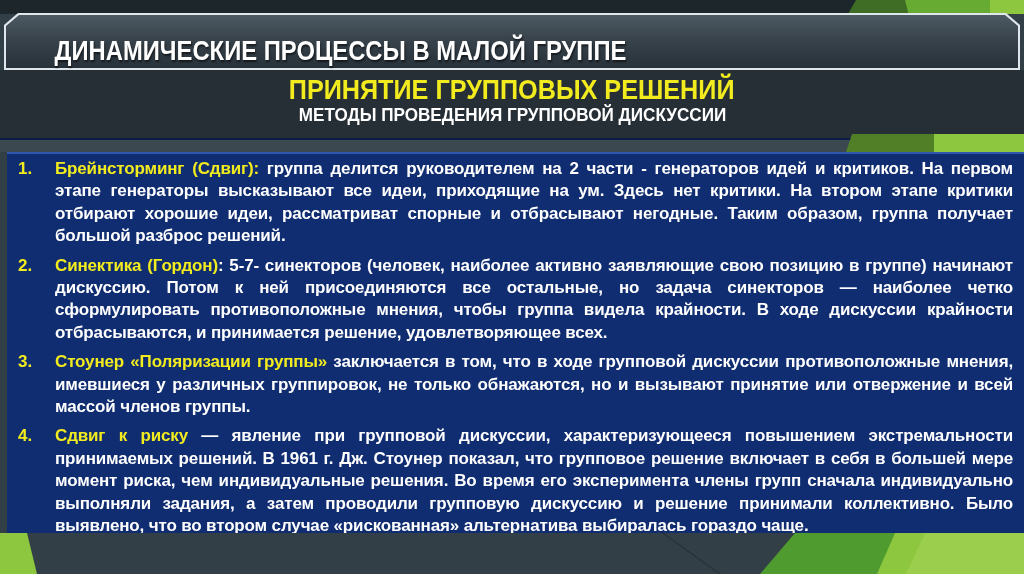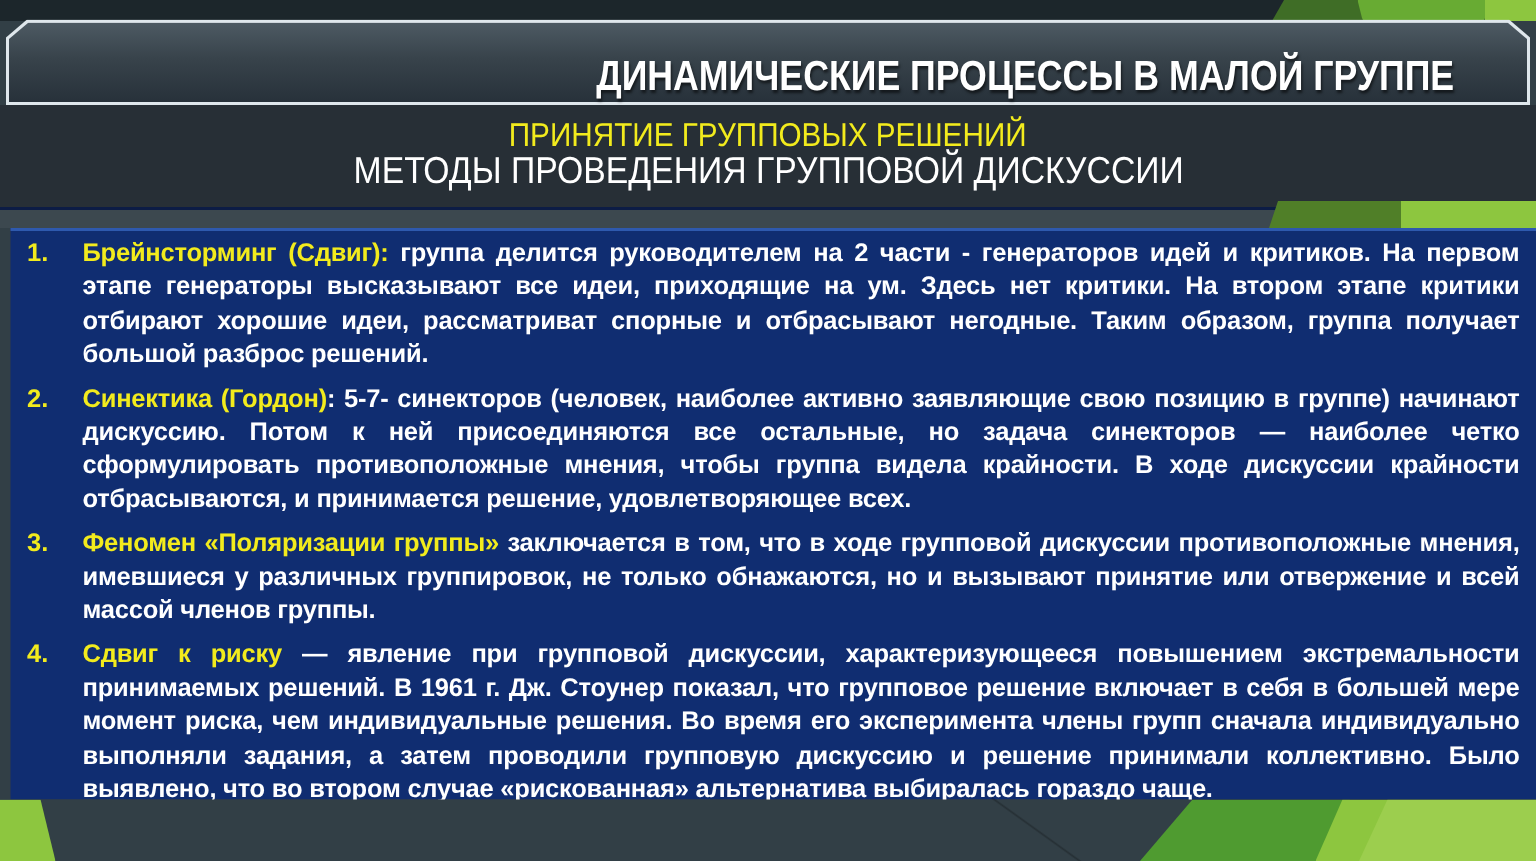--- a/index.html
+++ b/index.html
@@ -10,28 +10,28 @@
   .gtop1{position:absolute;top:0;height:14px;left:848px;width:60px;background:var(--green-dark);
          clip-path:polygon(8px 0,100% 0,100% 100%,0 100%);}
   .gtop2{position:absolute;top:0;height:14px;left:905px;width:88px;background:var(--green-medium);
          clip-path:polygon(0 0,100% 0,96% 100%,4% 100%);}
   .gtop3{position:absolute;top:0;height:14px;left:990px;width:34px;background:var(--green-bright);}
   
   .title-outer{position:absolute;left:4px;right:4px;top:13px;height:57px;background:var(--line-light);
          clip-path:polygon(14px 0,calc(100% - 14px) 0,100% 12px,100% 100%,0 100%,0 12px);}
   .title-inner{position:absolute;inset:2px;background:linear-gradient(180deg,#4d5a63 0%,#38434b 45%,#27313a 100%);
          clip-path:polygon(13px 0,calc(100% - 13px) 0,100% 11px,100% 100%,0 100%,0 11px);}
-  .title-text{position:absolute;left:0;right:0;top:22px;text-align:right;color:#fff;
+  .title-text{position:absolute;left:0;right:0;top:22px;text-align:left;color:#fff;
          font-size:28px;font-weight:bold;white-space:nowrap;text-shadow:1px 2px 2px rgba(0,0,0,.55);}
   .title-text>span{display:inline-block;transform:scaleX(.85);transform-origin:center;}
   
   .subtitle{position:absolute;left:0;right:0;top:70px;height:68px;background:var(--charcoal);
          border-bottom:2px solid #0c1c45;text-align:center;}
-  .sub1{margin-top:7px;color:var(--yellow);font-size:22px;font-weight:normal;line-height:25px;white-space:nowrap;}
-  .sub2{color:#fff;font-size:25px;font-weight:normal;line-height:25px;white-space:nowrap;}
+  .sub1{margin-top:7px;color:var(--yellow);font-size:28px;font-weight:bold;line-height:25px;white-space:nowrap;}
+  .sub2{color:#fff;font-size:19px;font-weight:bold;line-height:25px;white-space:nowrap;}
   .sub1>span,.sub2>span{display:inline-block;transform:scaleX(.9);transform-origin:center;}
   
   .mid-strip{position:absolute;left:0;right:0;top:140px;height:12px;background:#3c484f;}
   .gmid1{position:absolute;top:-6px;height:18px;left:846px;width:92px;background:var(--green-dark2);
          clip-path:polygon(6px 0,100% 0,96% 100%,0 100%);}
   .gmid2{position:absolute;top:-6px;height:18px;left:934px;width:90px;background:var(--green-bright);}
   
   .content{position:absolute;left:7px;right:0;top:152px;height:381px;background:var(--navy);
          border-top:2px solid #2e59ae;box-sizing:border-box;padding-top:4px;}
   .item{position:relative;padding:0 11px 0 48px;margin:0 0 7px 0;}
@@ -91,21 +91,21 @@
       <p><span class="lead">Брейнсторминг (Сдвиг):</span><span> группа делится руководителем на 2 части - генераторов идей и критиков. На первом этапе генераторы высказывают все идеи, приходящие на ум. Здесь нет критики. На втором этапе критики отбирают хорошие идеи, рассматриват спорные и отбрасывают негодные. Таким образом, группа получает большой разброс решений.</span></p>
     </div>
 
     <div class="item">
       <span class="num">2.</span>
       <p><span class="lead">Синектика (Гордон)</span><span>: 5-7- синекторов (человек, наиболее активно заявляющие свою позицию в группе) начинают дискуссию. Потом к ней присоединяются все остальные, но задача синекторов — наиболее четко сформулировать противоположные мнения, чтобы группа видела крайности. В ходе дискуссии крайности отбрасываются, и принимается решение, удовлетворяющее всех.</span></p>
     </div>
 
     <div class="item">
       <span class="num">3.</span>
-      <p><span class="lead">Феномен «Поляризации группы»</span><span> заключается в том, что в ходе групповой дискуссии противоположные мнения, имевшиеся у различных группировок, не только обнажаются, но и вызывают принятие или отвержение и всей массой членов группы.</span></p>
+      <p><span class="lead">Стоунер «Поляризации группы»</span><span> заключается в том, что в ходе групповой дискуссии противоположные мнения, имевшиеся у различных группировок, не только обнажаются, но и вызывают принятие или отвержение и всей массой членов группы.</span></p>
     </div>
 
     <div class="item">
       <span class="num">4.</span>
       <p><span class="lead">Сдвиг к риску</span><span> — явление при групповой дискуссии, характеризующееся повышением экстремальности принимаемых решений. В 1961 г. Дж. Стоунер показал, что групповое решение включает в себя в большей мере момент риска, чем индивидуальные решения. Во время его эксперимента члены групп сначала индивидуально выполняли задания, а затем проводили групповую дискуссию и решение принимали коллективно. Было выявлено, что во втором случае «рискованная» альтернатива выбиралась гораздо чаще.</span></p>
     </div>
 
   </div>
 
   <div class="bottom-strip">

